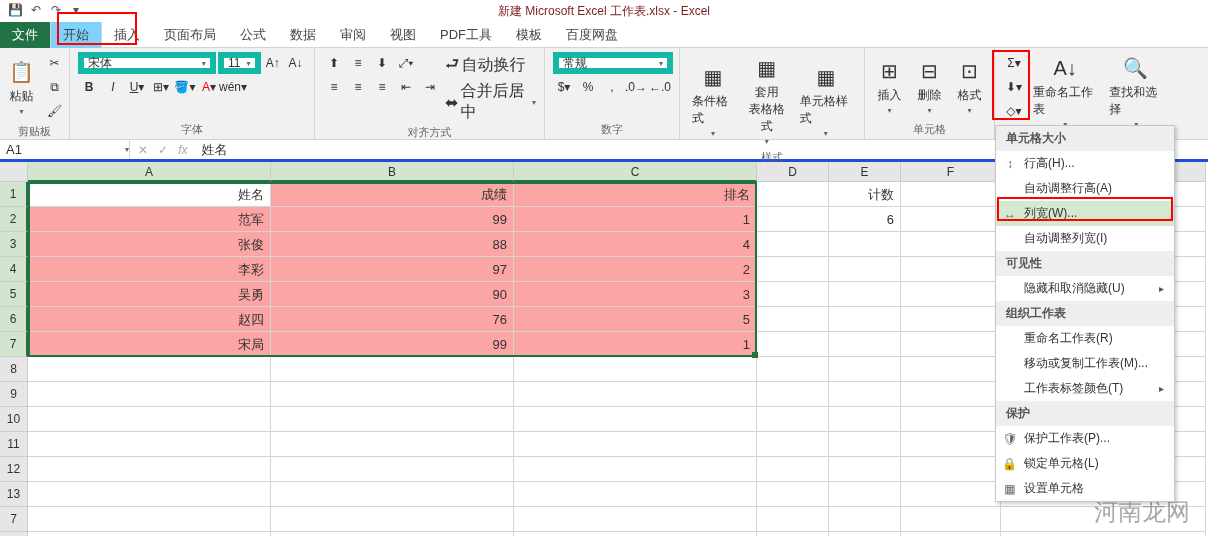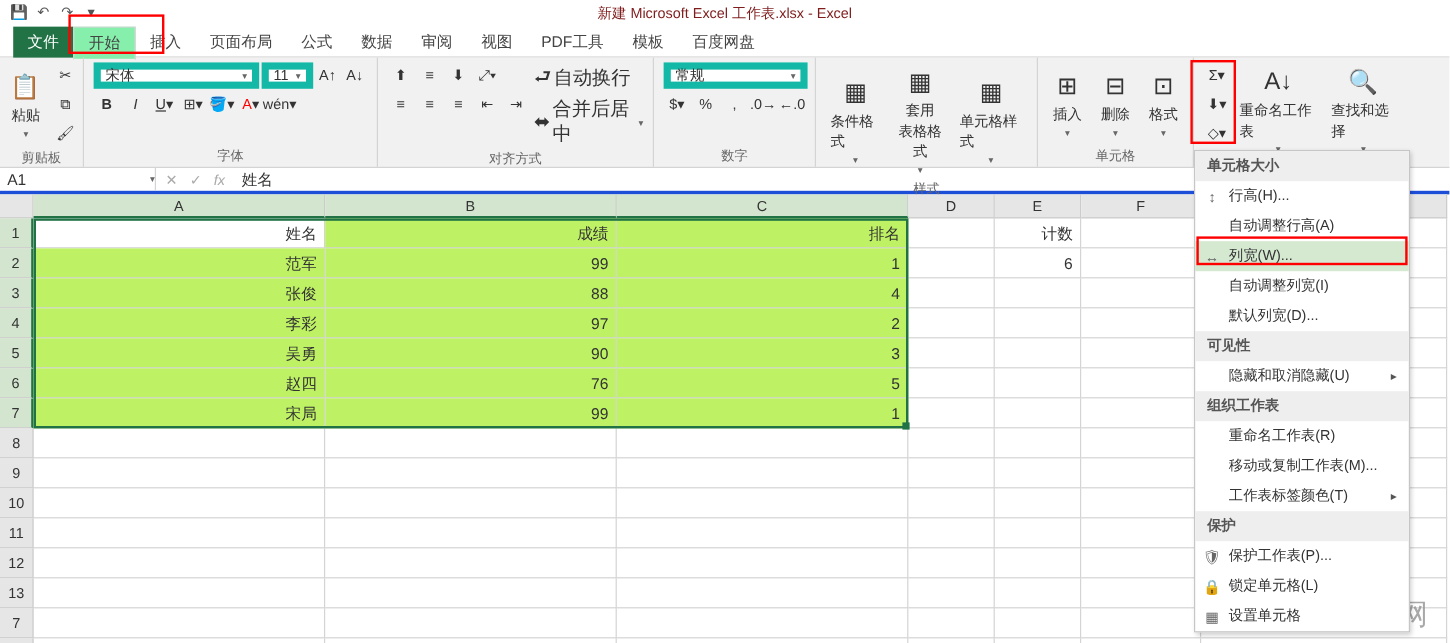--- a/index.html
+++ b/index.html
@@ -5,24 +5,24 @@
 * { box-sizing: border-box; margin: 0; padding: 0; font-family: "Microsoft YaHei", "SimSun", sans-serif; }
 body { background: #fff; width: 1208px; height: 536px; overflow: hidden; position: relative; color: #333; }
 
 
 .titlebar { height: 22px; background: #fff; position: relative; }
 .qat { position: absolute; left: 8px; top: 2px; display: flex; gap: 4px; align-items: center; }
 .qat span { width: 16px; height: 16px; display: flex; align-items: center; justify-content: center; font-size: 12px; color: #555; }
 .title { position: absolute; left: 50%; transform: translateX(-50%); top: 3px; font-size: 12px; color: #7f1d1d; }
 
 
-.tabs { height: 26px; display: flex; align-items: flex-start; border-bottom: 1px solid #d4d4d4; padding-left: 11px; }
+.tabs { height: 26px; display: flex; align-items: center; border-bottom: 1px solid #d4d4d4; padding-left: 0; }
 .tab { padding: 4px 12px; font-size: 13px; color: #444; cursor: pointer; }
 .tab.file { background: #217346; color: #fff; }
-.tab.active { border: 1px solid #d4d4d4; border-bottom: 1px solid #f1f1f1; background: #86efac; }
+.tab.active { border: 1px solid #d4d4d4; border-bottom: 1px solid #f1f1f1; background: #7dd3fc; }
 
 
 .ribbon { height: 92px; background: #f1f1f1; display: flex; border-bottom: 1px solid #d4d4d4; }
 .group { border-right: 1px solid #d4d4d4; padding: 4px 8px 2px 8px; display: flex; flex-direction: column; justify-content: space-between; align-items: center; }
 .group-label { font-size: 11px; color: #666; text-align: center; margin-top: auto; padding-top: 2px; }
 .group-content { display: flex; gap: 4px; flex: 1; }
 .big-btn { display: flex; flex-direction: column; align-items: center; justify-content: center; padding: 2px 4px; cursor: pointer; font-size: 12px; gap: 2px; }
 .big-btn .iconbox { width: 28px; height: 28px; display: flex; align-items: center; justify-content: center; font-size: 20px; }
 .small-row { display: flex; gap: 2px; align-items: center; }
 .small-btn { width: 22px; height: 22px; display: flex; align-items: center; justify-content: center; font-size: 12px; cursor: pointer; }
@@ -39,21 +39,21 @@
 
 .grid { position: relative; }
 .colheaders { display: flex; height: 20px; }
 .rowhead { width: 28px; background: #e6e6e6; border-right: 1px solid #ccc; border-bottom: 1px solid #ccc; }
 .ch { background: #e6e6e6; border-right: 1px solid #ccc; border-bottom: 1px solid #ccc; text-align: center; font-size: 12px; line-height: 20px; color: #333; }
 .ch.sel { background: #d3e5cf; border-bottom: 2px solid #217346; }
 .row { display: flex; height: 25px; }
 .rh { width: 28px; background: #e6e6e6; border-right: 1px solid #ccc; border-bottom: 1px solid #ccc; text-align: center; font-size: 12px; line-height: 25px; color: #333; }
 .rh.sel { background: #d3e5cf; border-right: 2px solid #217346; }
 .cell { border-right: 1px solid #d4d4d4; border-bottom: 1px solid #d4d4d4; font-size: 13px; padding-right: 6px; line-height: 25px; text-align: right; }
-.cell.selrange { background: #bef264; }
+.cell.selrange { background: #fca5a5; }
 .wA, .wB, .wC { width: 243px; }
 .wD, .wE { width: 72px; }
 .wF { width: 100px; }
 .wG { width: 205px; }
 
 
 .sel-outline { position: absolute; left: 28px; top: 20px; width: 729px; height: 175px; border: 2px solid #217346; pointer-events: none; }
 .sel-handle { position: absolute; right: -3px; bottom: -3px; width: 6px; height: 6px; background: #217346; }
 
 
@@ -453,23 +453,20 @@
   <div class="menu-item">
       <span>自动调整行高(A)</span>
     </div>
   <div class="menu-item hover">
       <span class="micon">↔</span>
       <span>列宽(W)...</span>
     </div>
   <div class="menu-item">
       <span>自动调整列宽(I)</span>
     </div>
-  <div class="menu-item">
-      <span>默认列宽(D)...</span>
-    </div>
   <div class="menu-section">可见性</div>
   <div class="menu-item">
       <span>隐藏和取消隐藏(U)</span>
       <span class="arrow">▸</span>
     </div>
   <div class="menu-section">组织工作表</div>
   <div class="menu-item">
       <span>重命名工作表(R)</span>
     </div>
   <div class="menu-item">

